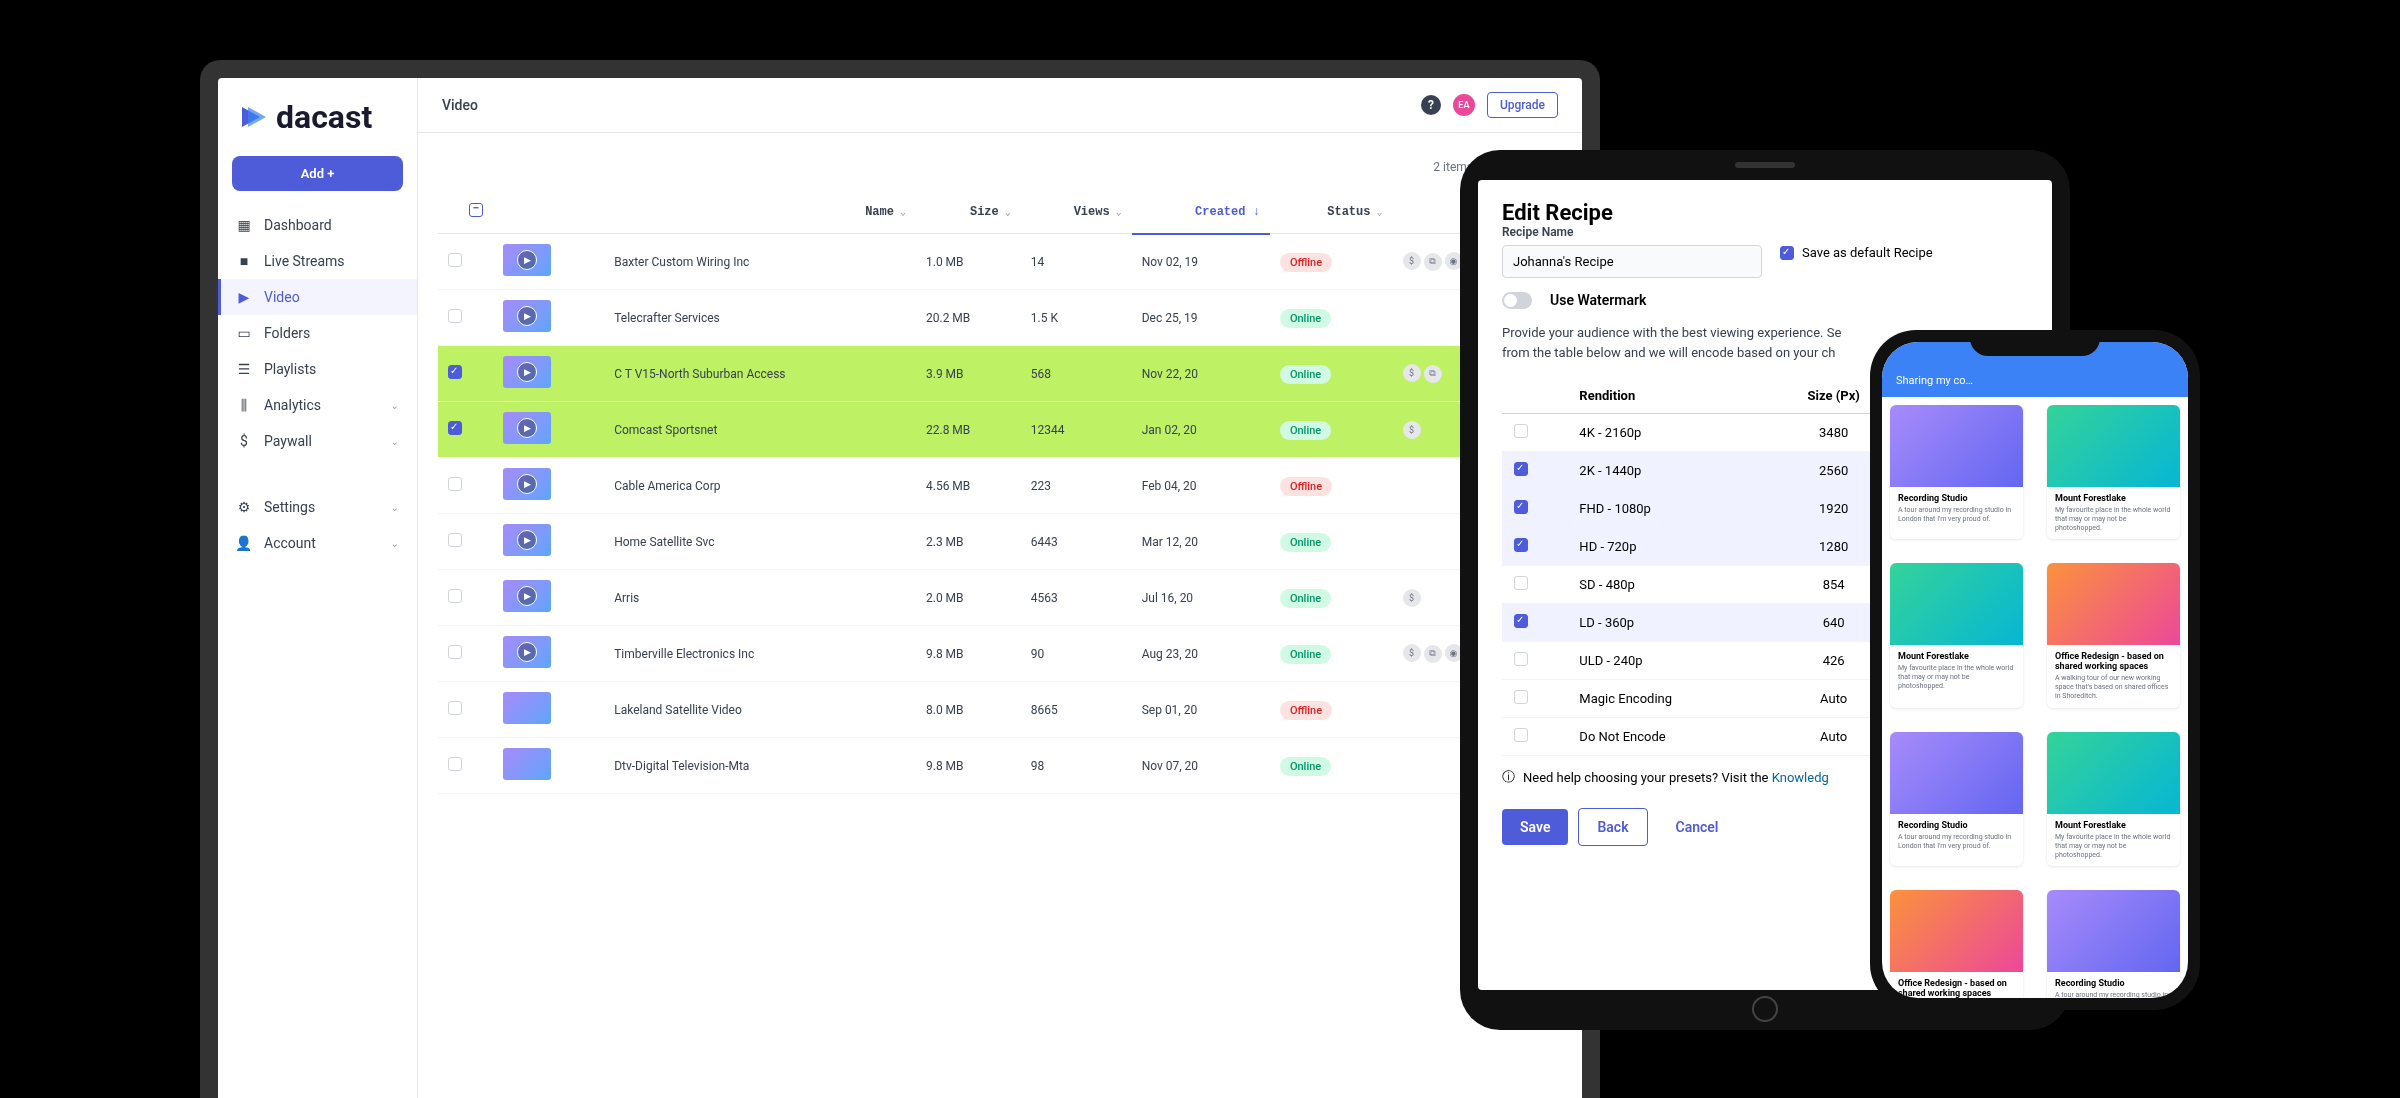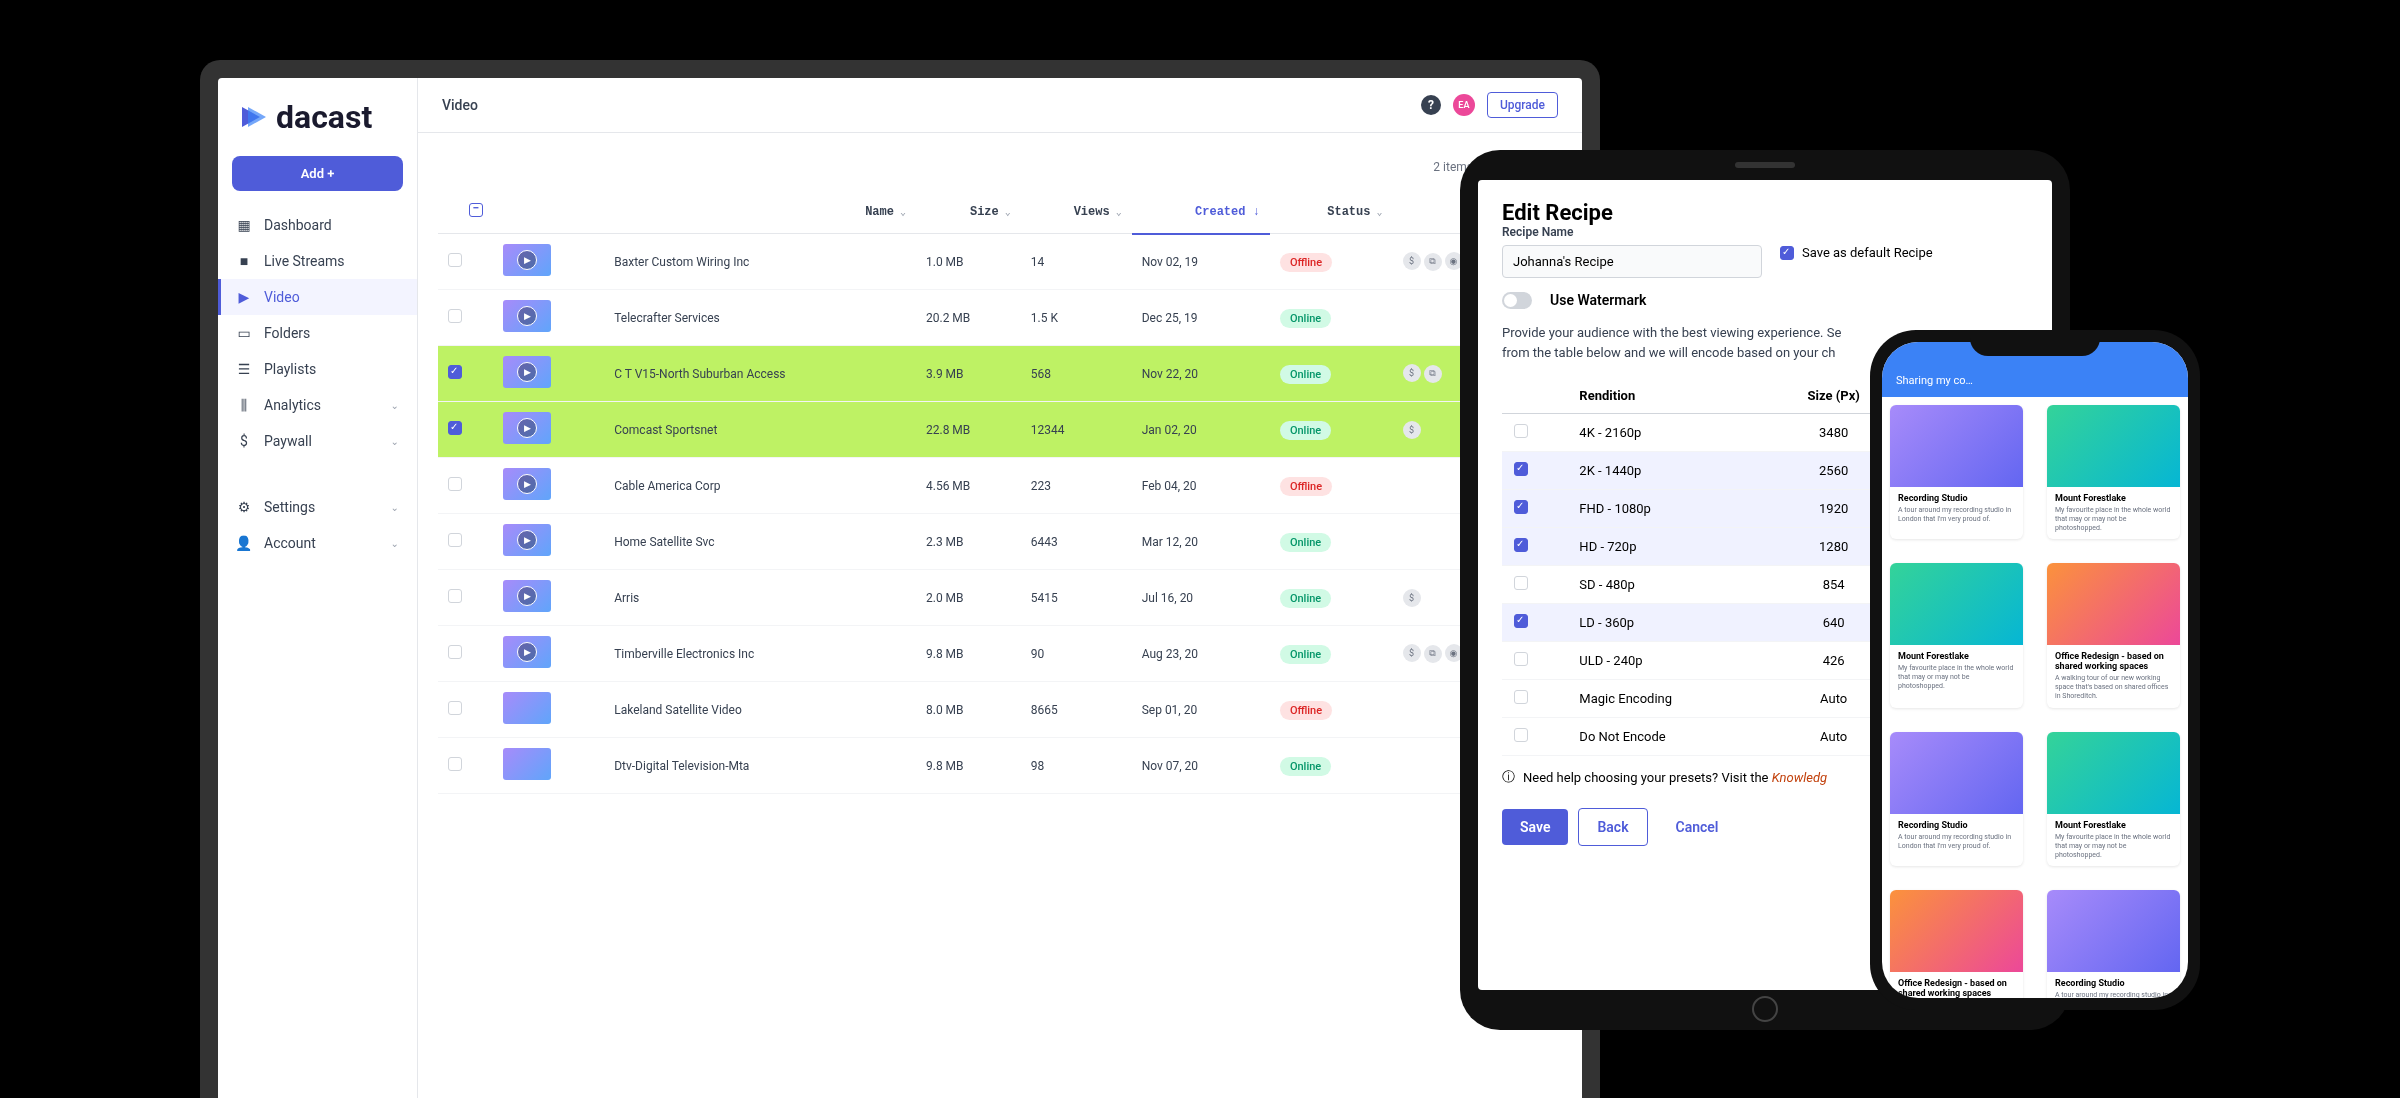--- a/index.html
+++ b/index.html
@@ -75,21 +75,21 @@
 .toggle { width: 30px; height: 17px; background: #d1d5db; border-radius: 10px; position: relative; cursor: pointer; }
 .toggle:after { content: ''; width: 13px; height: 13px; background: #fff; border-radius: 50%; position: absolute; left: 2px; top: 2px; }
 .toggle-label { font-size: 14px; font-weight: 600; }
 .desc { font-size: 13px; color: #374151; line-height: 1.5; margin: 10px 0 16px; }
 .rtable { width: 100%; border-collapse: collapse; }
 .rtable th, .rtable td { padding: 10px 12px; font-size: 13px; text-align: left; border-bottom: 1px solid #f3f4f6; }
 .rtable th { font-weight: 700; border-bottom: 1px solid #d1d5db; }
 .rtable tr.sel { background: #f0f2ff; }
 .rtable td:nth-child(3), .rtable td:nth-child(4), .rtable th:nth-child(3), .rtable th:nth-child(4) { text-align: center; }
 .help-row { display: flex; align-items: center; gap: 8px; margin-top: 12px; font-size: 13px; }
-.link { color: #c2410c; font-style: italic; }
+.link { color: #0369a1; }
 .btn-row { display: flex; gap: 10px; margin-top: 22px; align-items: center; }
 .btn { padding: 10px 18px; border-radius: 4px; font-size: 14px; font-weight: 600; cursor: pointer; border: none; }
 .btn.primary { background: #4F5CD9; color: #fff; }
 .btn.secondary { background: #fff; color: #4F5CD9; border: 1px solid #4F5CD9; }
 .btn.ghost { background: none; color: #4F5CD9; }
 
 
 .phone { position: absolute; left: 1870px; top: 330px; width: 330px; height: 680px; background: #111; border-radius: 46px; padding: 12px; }
 .phone-notch { position: absolute; top: 0; left: 50%; transform: translateX(-50%); width: 130px; height: 26px; background: #111; border-radius: 0 0 18px 18px; z-index: 10; }
 .phone-inner { background: #fff; width: 100%; height: 100%; border-radius: 36px; overflow: hidden; position: relative; }
@@ -250,21 +250,21 @@
     <td>6443</td>
     <td>Mar 12, 20</td>
     <td><span class="badge online">Online</span></td>
     <td></td>
                 </tr>
                 <tr>
                   <td><span class="checkbox"></span></td>
     <td><span class="thumb"></span></td>
     <td>Arris</td>
     <td>2.0 MB</td>
-    <td>5415</td>
+    <td>4563</td>
     <td>Jul 16, 20</td>
     <td><span class="badge online">Online</span></td>
     <td><span class="feat">$</span></td>
                 </tr>
                 <tr>
                   <td><span class="checkbox"></span></td>
     <td><span class="thumb"></span></td>
     <td>Timberville Electronics Inc</td>
     <td>9.8 MB</td>
     <td>90</td>

